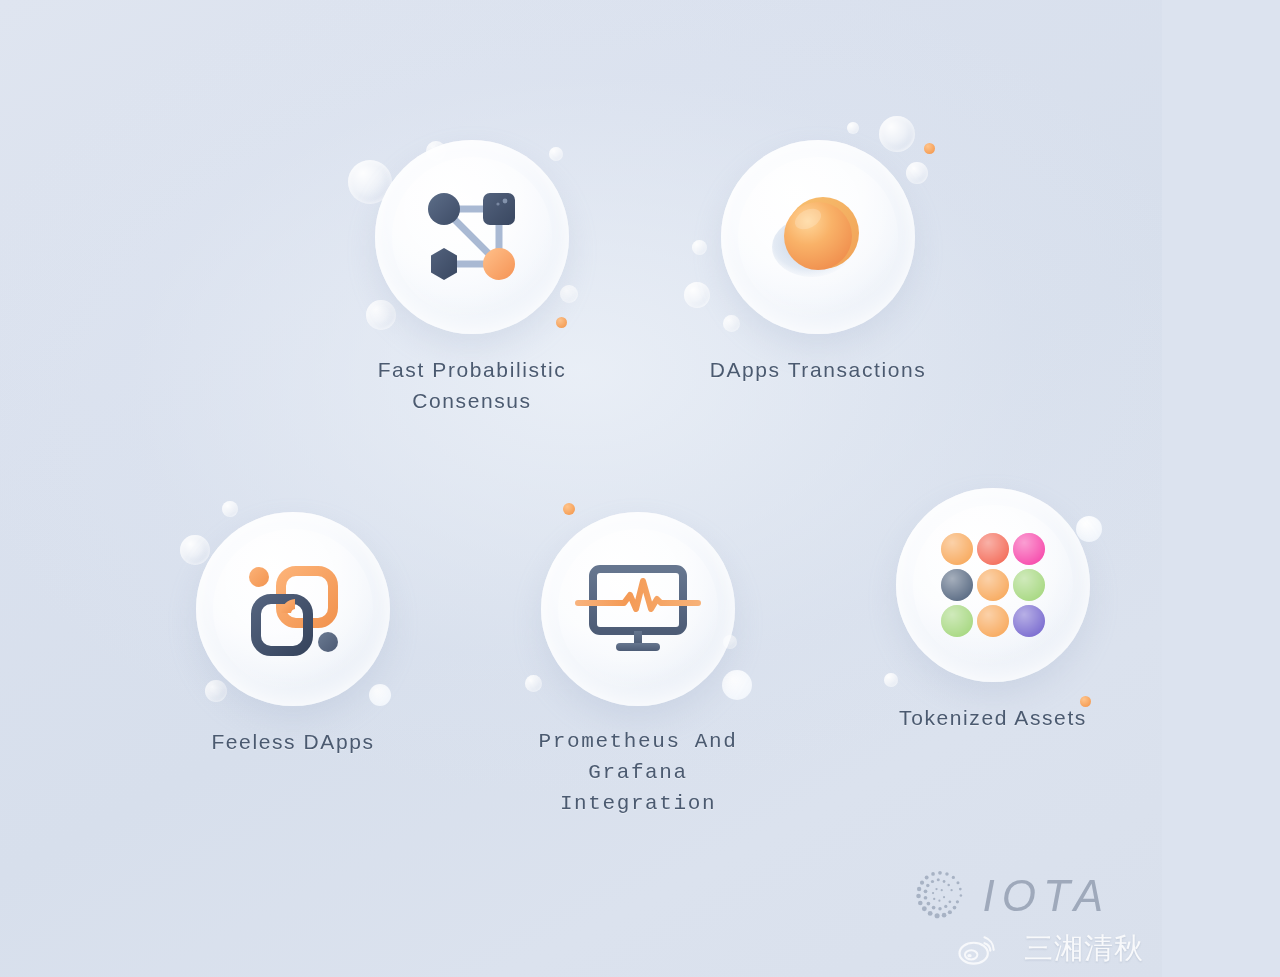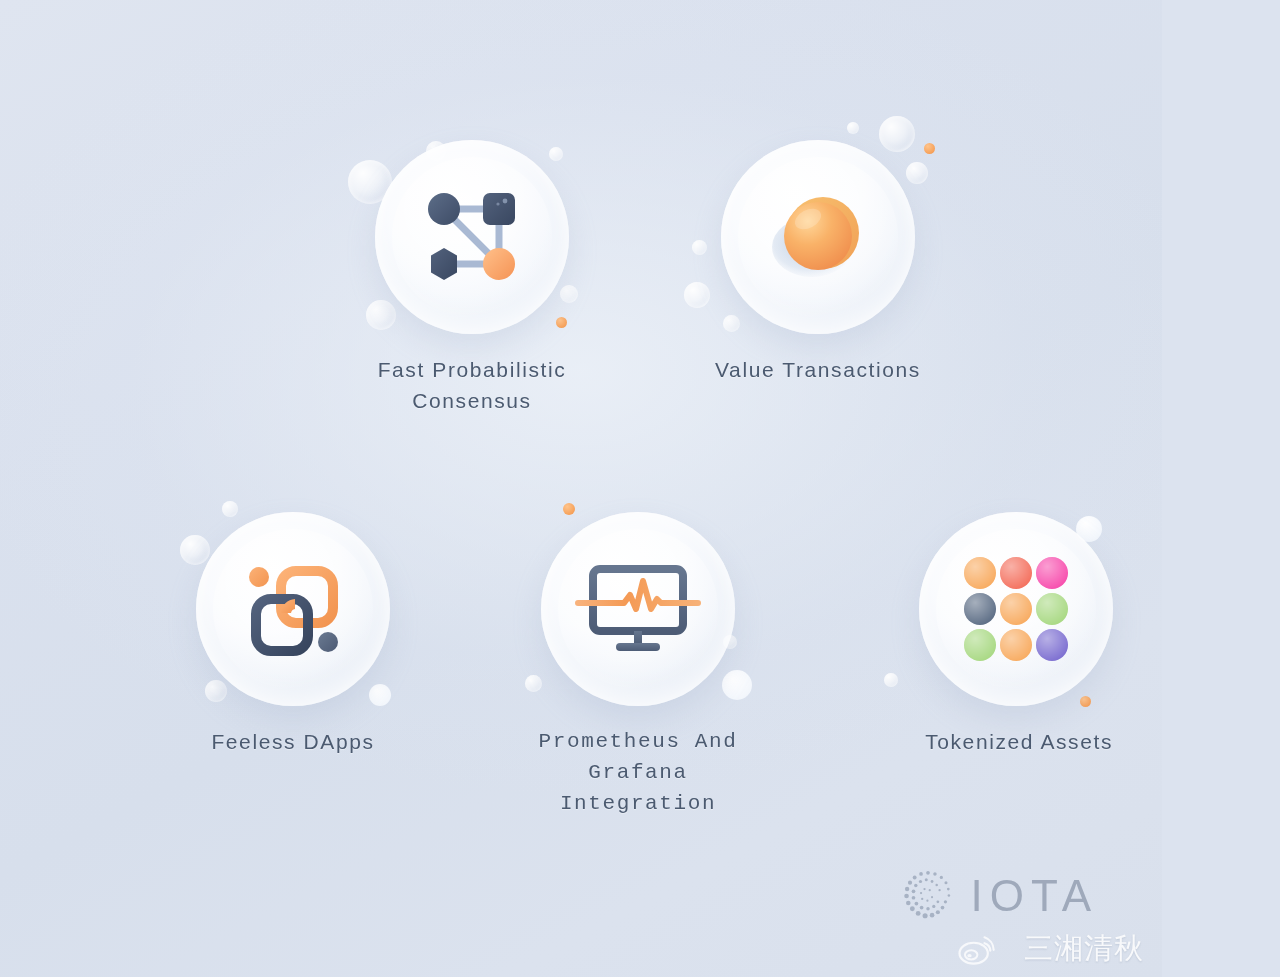--- a/index.html
+++ b/index.html
@@ -93,26 +93,27 @@
     line-height: 31px;
     letter-spacing: 1.6px;
     font-weight: 400;
     white-space: pre-line;
     text-shadow: 0 1px 1px rgba(255,255,255,0.45);
   }
 
   
   #brand {
     position: absolute;
-    right: 64px;
+    right: 52px;
     bottom: 52px;
     display: flex;
     align-items: center;
     gap: 14px;
     opacity: 0.55;
+    font-style: italic;
   }
   #brand-word {
     color: #6f7d93;
     font-size: 44px;
     letter-spacing: 7px;
     font-weight: 300;
     line-height: 1;
   }
   #watermark {
     position: absolute;
@@ -220,21 +221,21 @@
             <stop offset="45%" stop-color="#f9b268"></stop>
             <stop offset="100%" stop-color="#f08f4e"></stop>
           </radialGradient>
         </defs>
         <ellipse cx="52" cy="66" rx="40" ry="30" fill="url(#g2shadow)"></ellipse>
         <circle cx="63" cy="52" r="36" fill="url(#g2back)"></circle>
         <circle cx="58" cy="55" r="34" fill="url(#g2front)"></circle>
         <ellipse cx="48" cy="38" rx="14" ry="9" fill="#ffffff" opacity="0.20" transform="rotate(-28 48 38)"></ellipse>
       </svg>
     </div>
-    <div class="label">Value Transactions</div>
+    <div class="label">DApps Transactions</div>
   </div>
 
   <div class="card" style="left:173px;top:512px;width:240px;align-items:center;">
     <div class="disc-wrap" style="width:194px;height:194px;">
       <div class="disc"></div>
       <svg class="glyph" width="108" height="104" viewBox="0 0 108 104">
         <defs>
           <linearGradient id="g3o" x1="0" y1="0" x2="1" y2="1">
             <stop offset="0%" stop-color="#fcb277"></stop>
               <stop offset="100%" stop-color="#f29450"></stop>
@@ -276,21 +277,21 @@
         <rect x="21" y="12" width="90" height="62" rx="7" fill="none" stroke="url(#g4m)" stroke-width="8"></rect>
         <rect x="62" y="74" width="8" height="14" fill="url(#g4m)"></rect>
         <rect x="44" y="86" width="44" height="8" rx="4" fill="url(#g4m)"></rect>
         <path d="M6,46 L52,46 L58,38 L64,52 L71,24 L79,52 L85,42 L89,46 L126,46" fill="none" stroke="url(#g4p)" stroke-width="6" stroke-linecap="round" stroke-linejoin="round"></path>
       </svg>
     </div>
     <div class="label">Prometheus And
 Grafana Integration</div>
   </div>
 
-  <div class="card" style="left:873px;top:512px;width:240px;align-items:flex-end;">
+  <div class="card" style="left:873px;top:488px;width:240px;">
     <div class="disc-wrap" style="width:194px;height:194px;">
       <div class="disc"></div>
       <svg class="glyph" width="104" height="104" viewBox="0 0 104 104">
         <defs>
           <radialGradient id="sh" cx="35%" cy="30%" r="75%">
             <stop offset="0%" stop-color="#ffffff" stop-opacity="0.45"></stop>
             <stop offset="100%" stop-color="#ffffff" stop-opacity="0"></stop>
           </radialGradient>
         </defs>
         <g>

